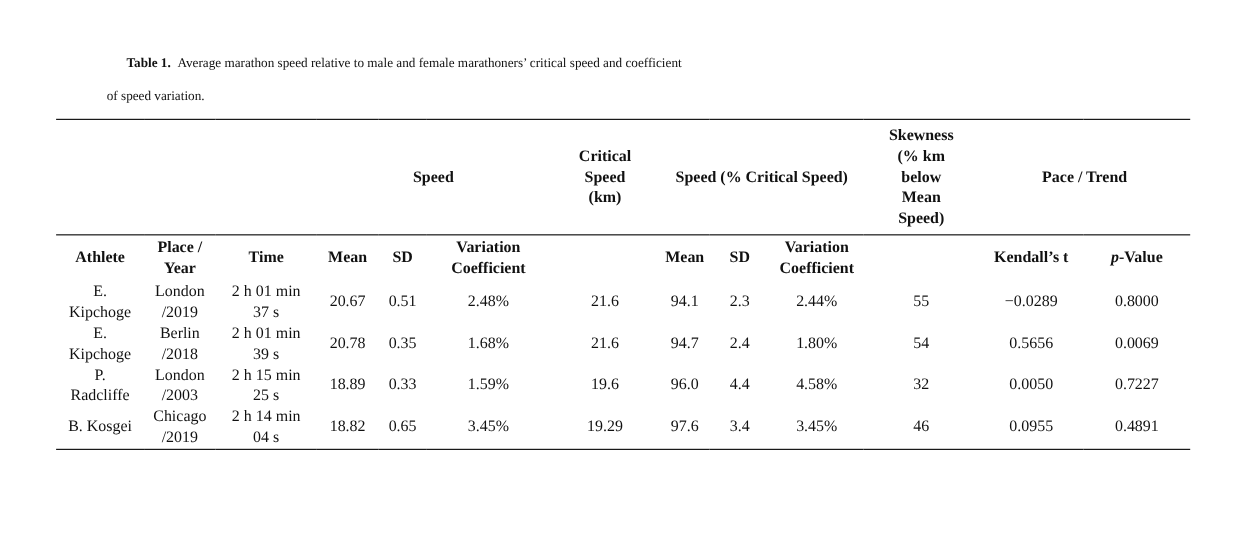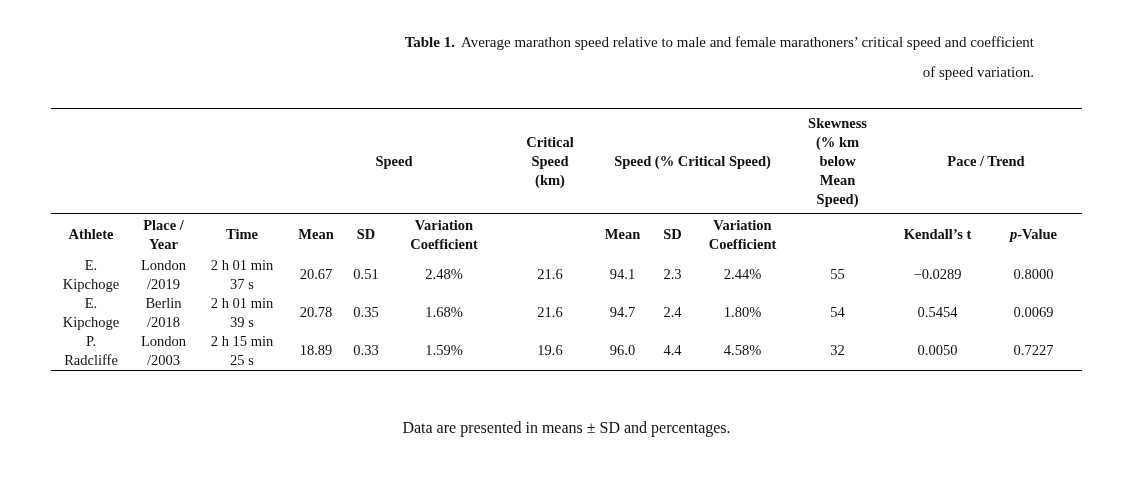--- a/index.html
+++ b/index.html
@@ -10,25 +10,25 @@
     background: #ffffff;
     color: #111111;
     font-family: "Liberation Serif", "DejaVu Serif", serif;
     overflow: hidden;
   }
   .caption {
     position: absolute;
     left: 82px;
     top: 27px;
     width: 952px;
-    margin: 0;
-    font-size: 15px;
+    margin: 15px;
+    font-size: 12px;
     line-height: 30px;
     text-indent: 18px;
-    text-align: right;
+    text-align: left;
   }
   .caption b { margin-right: 6px; }
   .ml { white-space: pre-line; }
   table.tbl {
     position: absolute;
     left: 51px;
     top: 108px;
     width: 1031px;
     border-collapse: collapse;
     table-layout: fixed;
@@ -145,39 +145,55 @@
         <td>2 h 01 min
 39 s</td>
         <td>20.78</td>
         <td>0.35</td>
         <td>1.68%</td>
         <td>21.6</td>
         <td>94.7</td>
         <td>2.4</td>
         <td>1.80%</td>
         <td>54</td>
-        <td>0.5454</td>
+        <td>0.5656</td>
         <td>0.0069</td>
       </tr>
       <tr>
         <td>P.
 Radcliffe</td>
         <td>London
 /2003</td>
         <td>2 h 15 min
 25 s</td>
         <td>18.89</td>
         <td>0.33</td>
         <td>1.59%</td>
         <td>19.6</td>
         <td>96.0</td>
         <td>4.4</td>
         <td>4.58%</td>
         <td>32</td>
         <td>0.0050</td>
         <td>0.7227</td>
       </tr>
+      <tr>
+        <td>B. Kosgei</td>
+        <td>Chicago
+/2019</td>
+        <td>2 h 14 min
+04 s</td>
+        <td>18.82</td>
+        <td>0.65</td>
+        <td>3.45%</td>
+        <td>19.29</td>
+        <td>97.6</td>
+        <td>3.4</td>
+        <td>3.45%</td>
+        <td>46</td>
+        <td>0.0955</td>
+        <td>0.4891</td>
+      </tr>
     </tbody>
   </table>
 
-  <p class="footnote">Data are presented in means ± SD and percentages.</p>
 
 </div>
 
 </body></html>

